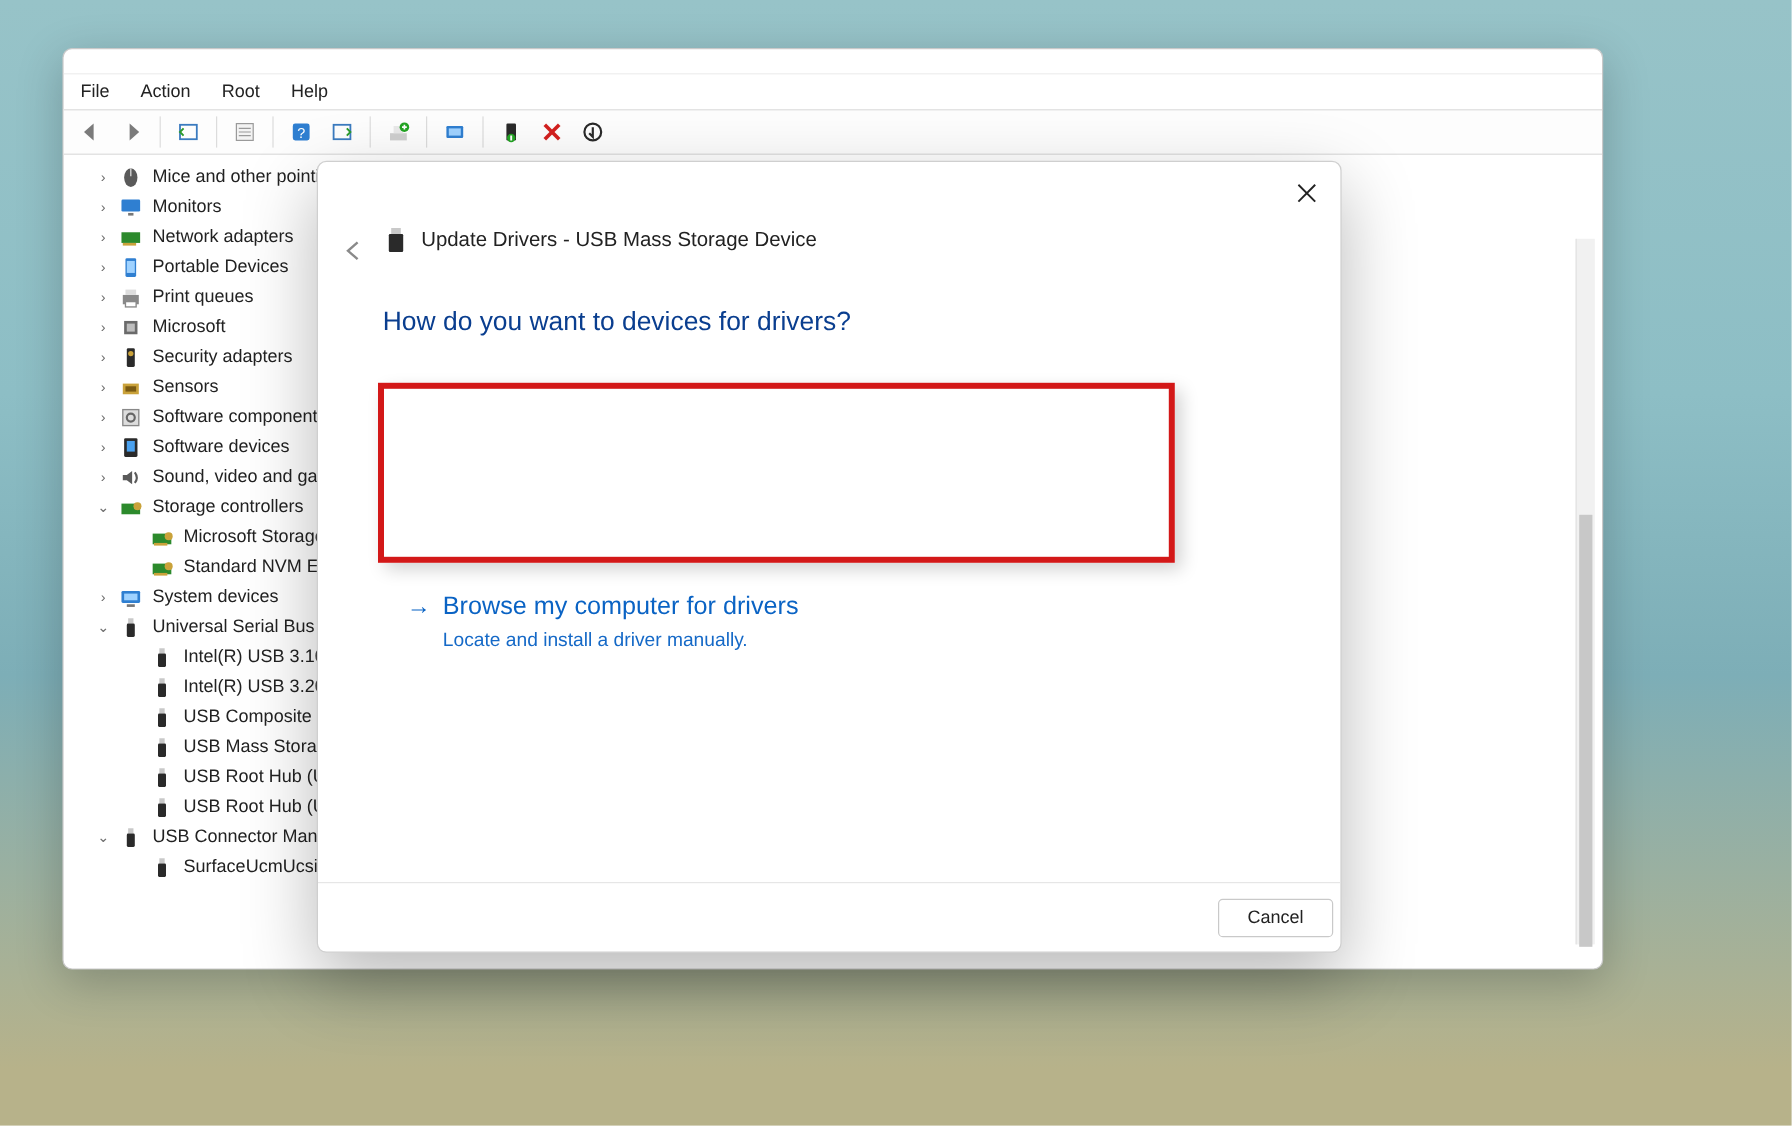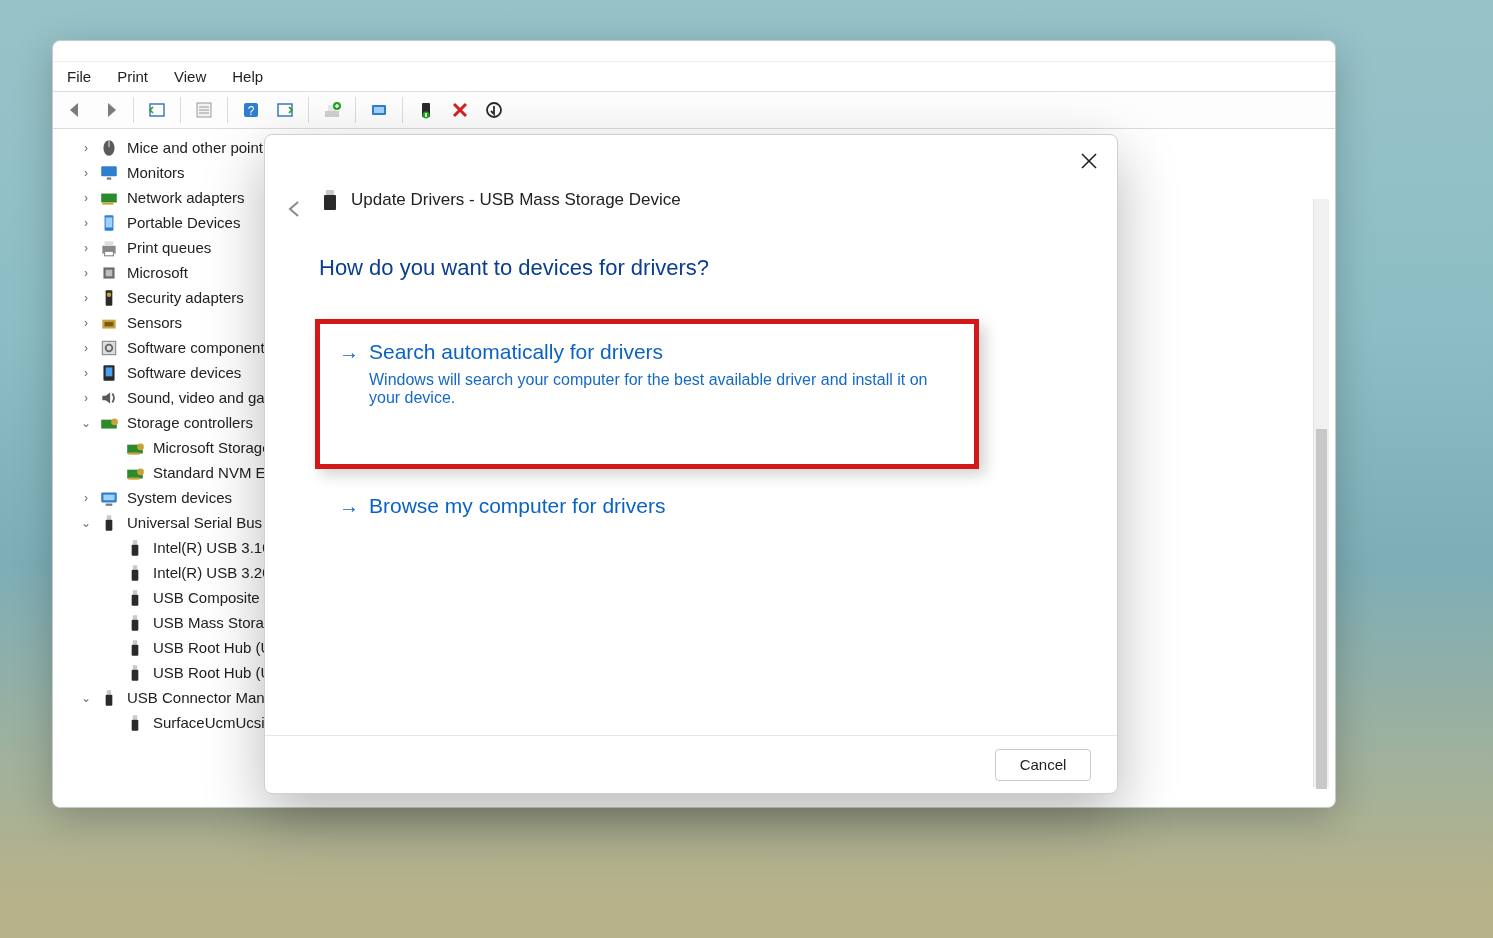--- a/index.html
+++ b/index.html
@@ -51,32 +51,32 @@
 .dialog .opt .arrow { color: #0a63c4; margin-right: 10px; font-size: 20px; line-height: 26px; display: inline-block; vertical-align: top; }
 .dialog .opt .ot { color: #0a63c4; font-size: 21px; line-height: 26px; }
 .dialog .opt .od { color: #1569c7; font-size: 16px; margin-top: 6px; margin-left: 30px; max-width: 580px; }
 .opt1 { top: 198px; }
 .opt2 { top: 352px; }
 .highlight-box {
   position: absolute; left: 50px; top: 184px; width: 664px; height: 150px;
   border: 5px solid #d31818; pointer-events: none;
   box-shadow: 6px 6px 14px rgba(0,0,0,.18);
 }
-.dialog .footer { position: absolute; left: 0; right: 0; bottom: 0; height: 58px; border-top: 1px solid #e6e6e6; display: flex; align-items: center; justify-content: flex-end; padding-right: 26px; }
+.dialog .footer { position: absolute; left: 0; right: 0; bottom: 0; height: 58px; border-top: 1px solid #e6e6e6; display: flex; align-items: center; justify-content: flex-end; padding-right: 6px; }
 .dialog .cancel-btn { min-width: 96px; height: 32px; border: 1px solid #c9c9c9; border-radius: 4px; background: #fff; font-size: 15px; color: #222; display: flex; align-items: center; justify-content: center; }
 </style>
 </head>
 <body>
 
 <div class="window">
 
   <div class="menubar">
     <span class="mi">File</span>
-    <span class="mi">Print</span>
-    <span class="mi">View</span>
+    <span class="mi">Action</span>
+    <span class="mi">Root</span>
     <span class="mi">Help</span>
   </div>
 
   <div class="toolbar">
     <div class="tbtn">
         <svg viewBox="0 0 20 20">
           <path d="M12 3 L4 10 L12 17 Z" fill="#7b7b7b"></path>
         </svg>
       </div>
     <div class="tbtn">
@@ -436,27 +436,24 @@
     <span class="dicon">
       <svg viewBox="0 0 18 22">
           <rect x="5" y="1" width="8" height="5" fill="#c9c9c9"></rect>
           <rect x="3" y="6" width="12" height="15" rx="1" fill="#2a2a2a"></rect>
         </svg>
     </span>
     <span>Update Drivers - USB Mass Storage Device</span>
   </div>
   <div class="heading">How do you want to devices for drivers?</div>
 
-  <div class="opt opt1">
-    <span class="arrow">→</span><span class="ot">Search automatically for drivers</span>
-    <div class="od">Windows will search your computer for the best available driver and install it on your device.</div>
-  </div>
 
   <div class="opt opt2">
     <span class="arrow">→</span><span class="ot">Browse my computer for drivers</span>
+    <div class="od">Locate and install a driver manually.</div>
   </div>
 
   <div class="highlight-box"></div>
 
   <div class="footer">
     <div class="cancel-btn">
       <span>Cancel</span>
     </div>
   </div>
 </div>

